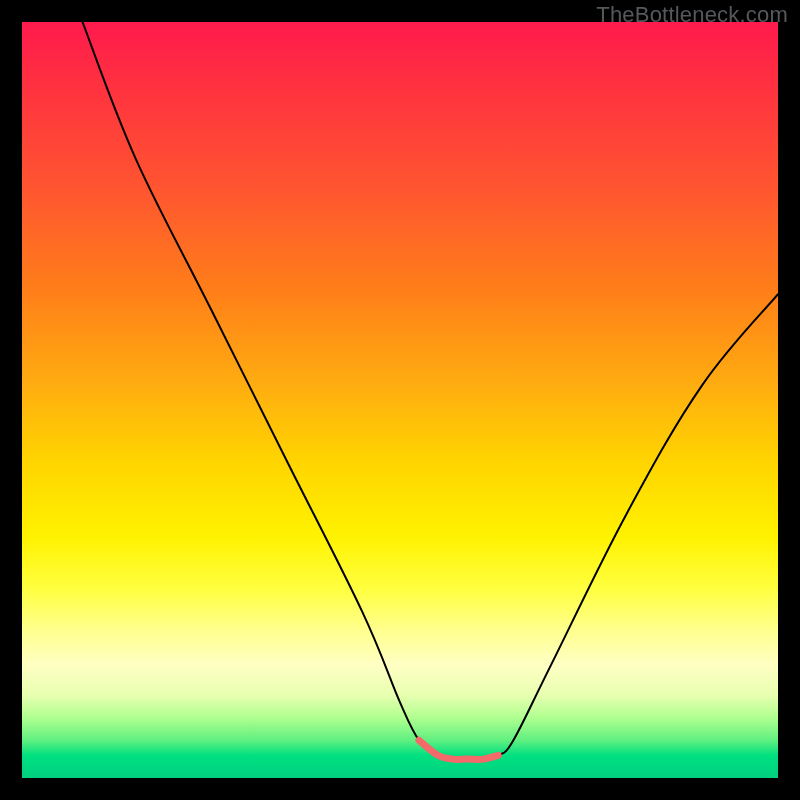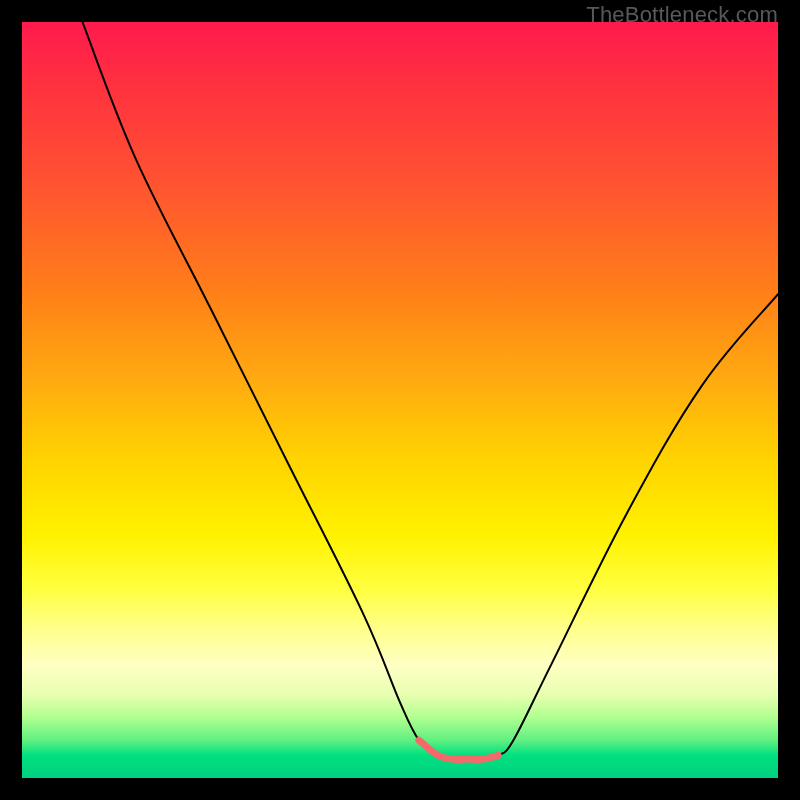--- a/index.html
+++ b/index.html
@@ -29,21 +29,21 @@
       #ffffc4 85%,
       #e8ffb0 89%,
       #b0ff90 92%,
       #60f080 95%,
       #00e080 97%,
       #00d080 100%);
   }
   .watermark {
     position: absolute;
     top: 2px;
-    right: 22px;
+    right: 12px;
     font-family: Arial, Helvetica, sans-serif;
     font-size: 22px;
     font-weight: 500;
     color: #55595c;
     letter-spacing: 0.2px;
   }
   .curve-svg {
     position: absolute;
     inset: 0;
     width: 100%;

